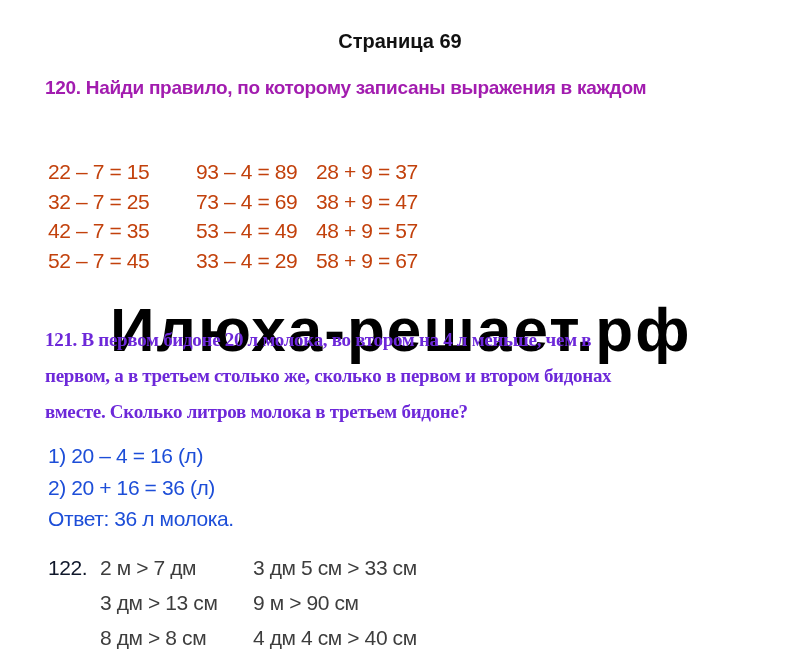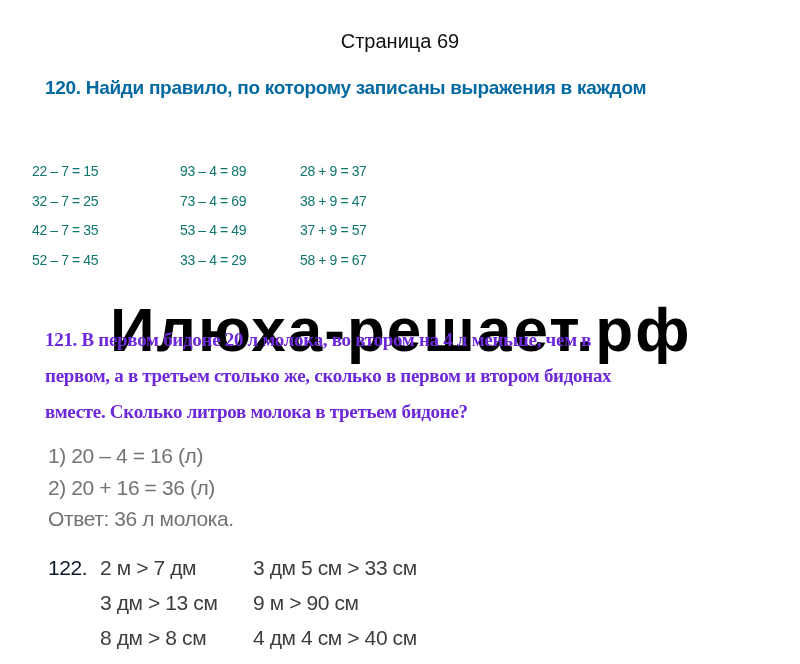--- a/index.html
+++ b/index.html
@@ -26,55 +26,55 @@
   }
 
   .content { position: absolute; inset: 0; z-index: 1; }
 
   .title {
     position: absolute;
     top: 30px; left: 0;
     width: 800px;
     text-align: center;
     font-size: 20px;
-    font-weight: normal;
+    font-weight: bold;
     color: #111111;
   }
 
   .statement {
     position: absolute;
     left: 45px;
     font-size: 19px;
     font-weight: bold;
     letter-spacing: -0.3px;
-    color: #0369a1;
+    color: #a21caf;
   }
   .p120 { top: 72px; line-height: 31px; }
   .p121 { top: 322px; line-height: 36px; color: #6d28d9; font-family: Liberation Serif, serif; }
 
   .eq-grid {
     position: absolute;
-    top: 157px; left: 32px;
-    font-size: 14px;
+    top: 157px; left: 48px;
+    font-size: 21px;
     letter-spacing: -0.4px;
     line-height: 29.5px;
-    color: #0f766e;
+    color: #c2410c;
   }
   .eq-row { display: flex; }
   .eq-row span { display: inline-block; }
   .eq-c1 { width: 120px; }
   .eq-c2 { width: 120px; margin-left: 28px; }
 
   .solution {
     position: absolute;
     top: 440px; left: 48px;
     font-size: 21px;
     letter-spacing: -0.4px;
     line-height: 31.5px;
-    color: #737373;
+    color: #1d4ed8;
   }
 
   .p122 {
     position: absolute;
     top: 550px; left: 48px;
     font-size: 21px;
     letter-spacing: -0.4px;
     line-height: 35px;
     color: #3d3d3d;
   }
@@ -105,21 +105,21 @@
         <span class="eq-c3">28 + 9 = 37</span>
       </div>
       <div class="eq-row">
         <span class="eq-c1">32 – 7 = 25</span>
         <span class="eq-c2">73 – 4 = 69</span>
         <span class="eq-c3">38 + 9 = 47</span>
       </div>
       <div class="eq-row">
         <span class="eq-c1">42 – 7 = 35</span>
         <span class="eq-c2">53 – 4 = 49</span>
-        <span class="eq-c3">37 + 9 = 57</span>
+        <span class="eq-c3">48 + 9 = 57</span>
       </div>
       <div class="eq-row">
         <span class="eq-c1">52 – 7 = 45</span>
         <span class="eq-c2">33 – 4 = 29</span>
         <span class="eq-c3">58 + 9 = 67</span>
       </div>
     </div>
 
     <div class="statement p121">
       <div>121. В первом бидоне 20 л молока, во втором на 4 л меньше, чем в</div>

